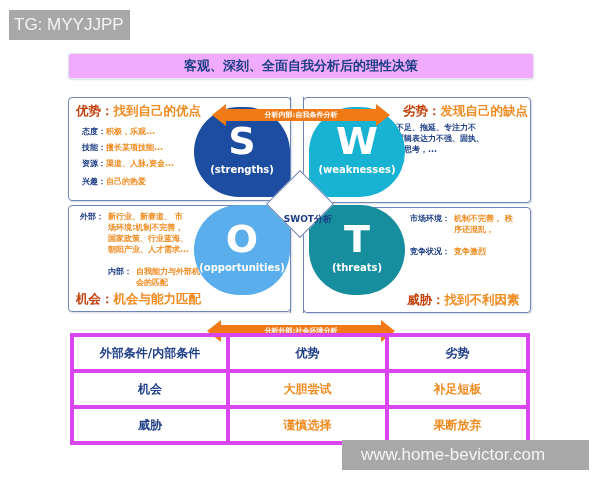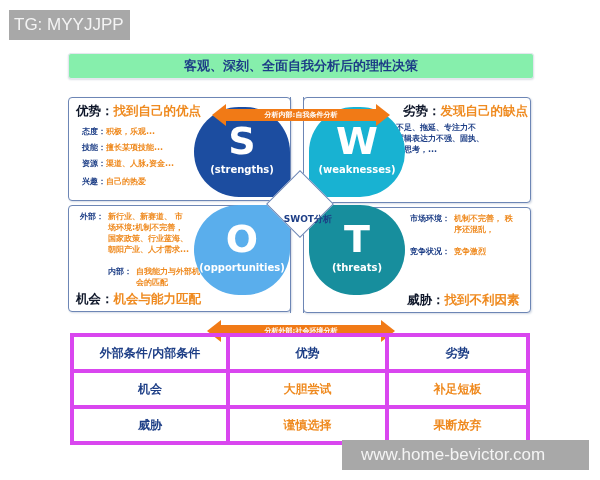--- a/index.html
+++ b/index.html
@@ -4,31 +4,31 @@
 <style>
   html, body { margin:0; padding:0; }
   body { width:600px; height:480px; background:#ffffff; position:relative; overflow:hidden;
          font-family:"DejaVu Sans", "Liberation Sans", sans-serif; }
   .wm-top { position:absolute; left:9px; top:10px; width:121px; height:30px; background:#a8a8a8;
             color:#f4f4f4; font-family:"Liberation Sans", sans-serif; font-size:17px; line-height:30px;
             padding-left:5px; box-sizing:border-box; }
   .wm-bottom { position:absolute; left:342px; top:440px; width:247px; height:30px; background:#a8a8a8;
                color:#f4f4f4; font-family:"Liberation Sans", sans-serif; font-size:17px; line-height:30px;
                padding-left:19px; box-sizing:border-box; }
-  .title-box { position:absolute; left:68px; top:53px; width:464px; height:24px; background:#86efac;
+  .title-box { position:absolute; left:68px; top:53px; width:464px; height:24px; background:#f0abfc;
                border:1px solid #e3e7ee; border-radius:3px; box-shadow:0 1px 2px #dcdfe6;
                text-align:center; font-weight:bold; font-size:13px; color:#1d3e86; line-height:24px; }
   .panel { position:absolute; border:1.5px solid #6d86b5; border-radius:4px; background:#fff; box-sizing:border-box;
            box-shadow:1px 1px 2px #d5dbe6; }
   .p-s { left:68px; top:97px; width:223px; height:104px; }
   .p-w { left:303px; top:97px; width:228px; height:106px; }
   .p-o { left:68px; top:205px; width:223px; height:107px; }
   .p-t { left:303px; top:207px; width:228px; height:106px; }
   .head { position:absolute; font-weight:bold; font-size:12.5px; white-space:nowrap; }
-  .head .k { color:#0f172a; }
+  .head .k { color:#c2410c; }
   .head .v { color:#ef8a1f; }
   .row { position:absolute; font-size:8px; font-weight:bold; white-space:nowrap; line-height:11px; }
   .row .k { color:#1d3e86; display:inline-block; }
   .row .v { color:#ef8a1f; display:inline-block; vertical-align:top; white-space:normal; }
   .wtext { position:absolute; left:380px; top:122px; width:110px; font-size:8px; font-weight:bold;
            color:#1d3e86; line-height:11px; }
   .petal { position:absolute; width:96px; height:90px; color:#fff; text-align:center; box-sizing:border-box; }
   .petal .letter { font-size:38px; font-weight:bold; line-height:40px; margin-top:14px; display:block; }
   .petal .word { font-size:10px; font-weight:bold; display:block; margin-top:3px; }
   .pet-s { left:194px; top:107px; background:#1c4da0; border-radius:45px 45px 4px 45px; }

